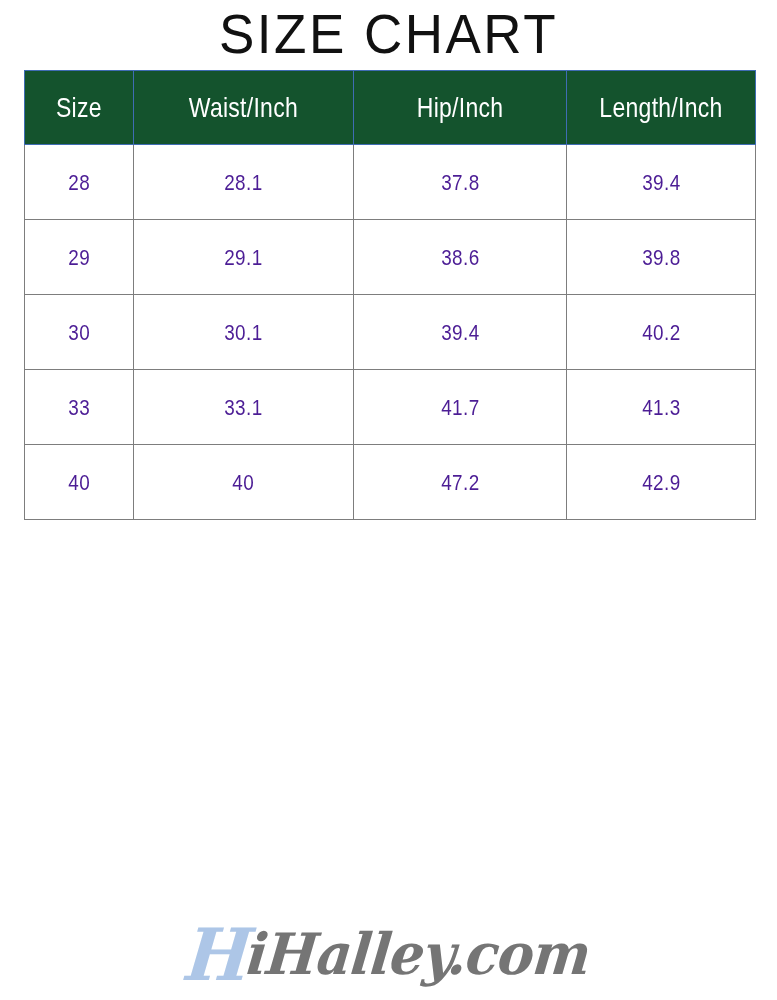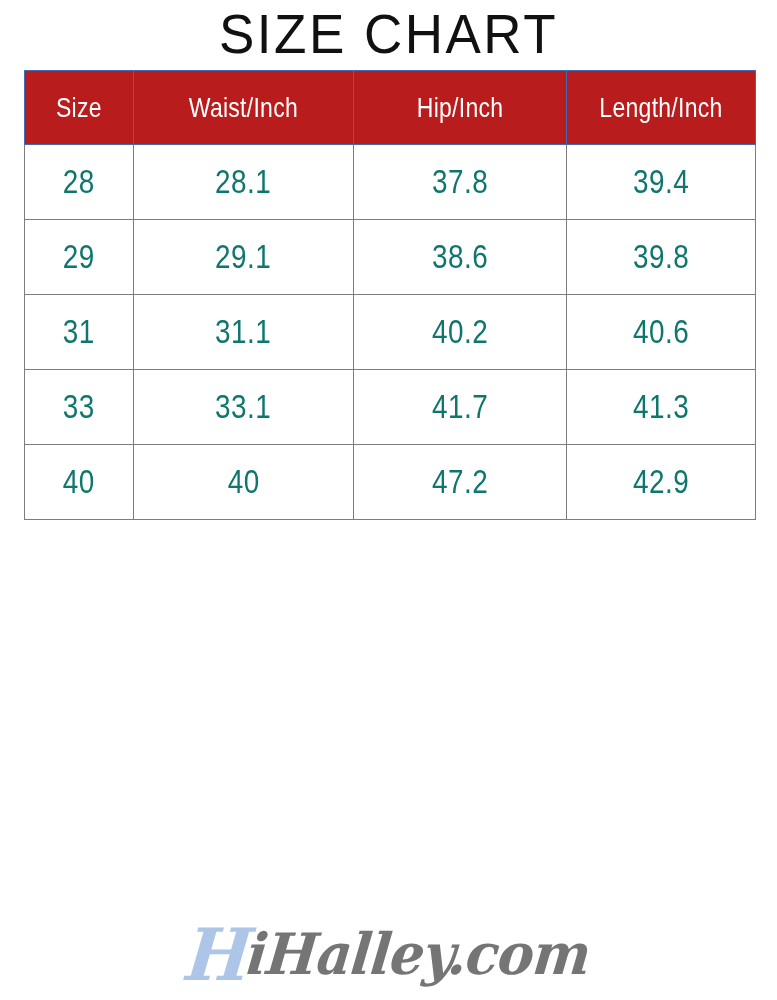--- a/index.html
+++ b/index.html
@@ -54,42 +54,42 @@
   table.size-table th,
   table.size-table td {
     border: 1px solid #808080;
     text-align: center;
     vertical-align: middle;
     padding: 0;
   }
 
   
   table.size-table thead th {
-    background: #b91c1c;
+    background: #14532d;
     color: #ffffff;
     height: 73px;
     font-family: "Liberation Sans", sans-serif;
     font-weight: 300;
     font-size: 25px;
     letter-spacing: 0.3px;
     border-color: #3f6cb4;
     transform: scaleY(1.0);
   }
   table.size-table thead th .hd {
     display: inline-block;
     transform: scaleX(0.92) scaleY(1.12);
   }
 
   
   table.size-table tbody td {
     height: 74px;
-    color: #0f766e;
+    color: #4c1d95;
     font-family: "Liberation Sans", sans-serif;
     font-weight: 300;
-    font-size: 31px;
+    font-size: 21px;
     border-color: #7d7d7d;
   }
   table.size-table tbody td .val {
     display: inline-block;
     transform: scaleX(0.9) scaleY(1.08);
     letter-spacing: 0.5px;
   }
 
   
   .watermark {
@@ -158,24 +158,24 @@
           <td><span class="val">37.8</span></td>
           <td><span class="val">39.4</span></td>
         </tr>
         <tr>
           <td><span class="val">29</span></td>
           <td><span class="val">29.1</span></td>
           <td><span class="val">38.6</span></td>
           <td><span class="val">39.8</span></td>
         </tr>
         <tr>
-          <td><span class="val">31</span></td>
-          <td><span class="val">31.1</span></td>
+          <td><span class="val">30</span></td>
+          <td><span class="val">30.1</span></td>
+          <td><span class="val">39.4</span></td>
           <td><span class="val">40.2</span></td>
-          <td><span class="val">40.6</span></td>
         </tr>
         <tr>
           <td><span class="val">33</span></td>
           <td><span class="val">33.1</span></td>
           <td><span class="val">41.7</span></td>
           <td><span class="val">41.3</span></td>
         </tr>
         <tr>
           <td><span class="val">40</span></td>
           <td><span class="val">40</span></td>

